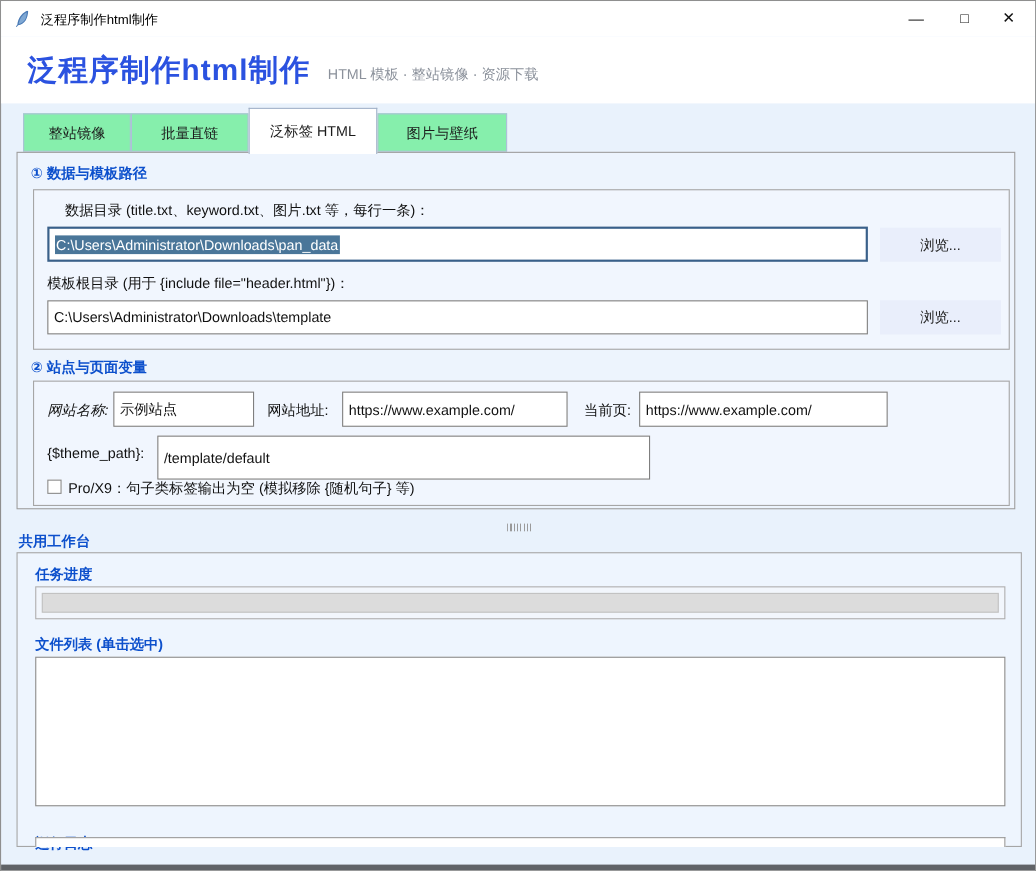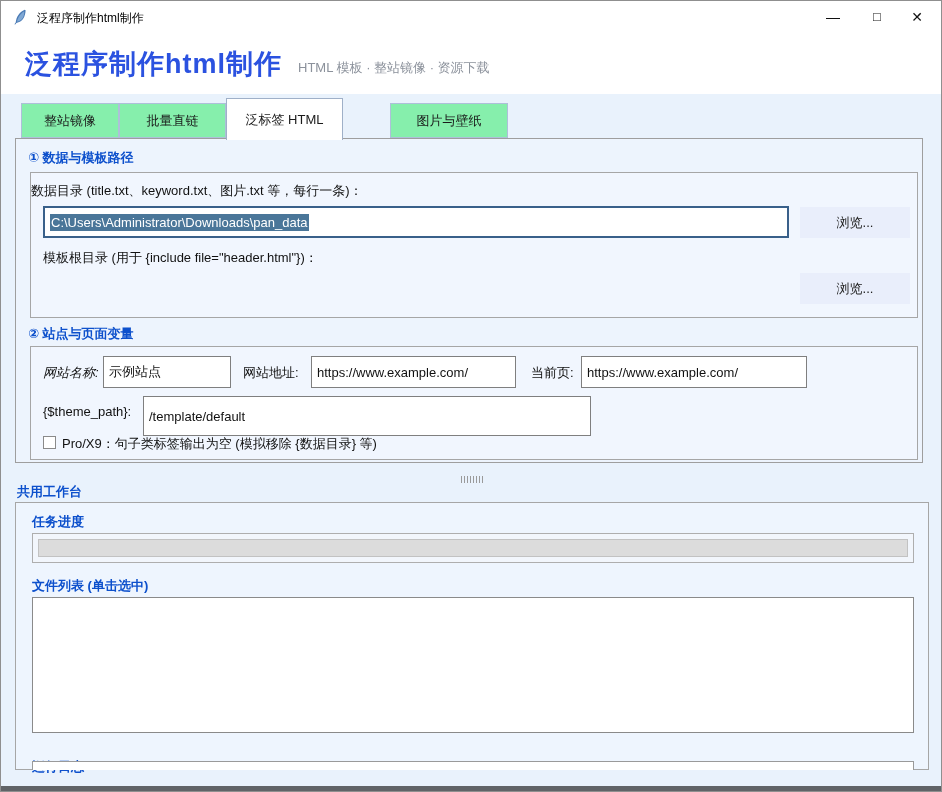--- a/index.html
+++ b/index.html
@@ -73,34 +73,37 @@
   </div>
 
   <div class="header">
     <span class="header-title">泛程序制作html制作</span>
     <span class="header-sub">HTML 模板 · 整站镜像 · 资源下载</span>
   </div>
 
   <div class="tab" style="left:20px;width:98px;">整站镜像</div>
   <div class="tab" style="left:118px;width:107px;">批量直链</div>
   <div class="tab active" style="left:225px;width:117px;">泛标签 HTML</div>
-  <div class="tab" style="left:342px;width:118px;margin-left:47px;">图片与壁纸</div>
+  <div class="tab" style="left:342px;width:118px;">图片与壁纸</div>
 
   <div class="panel">
 
     <div class="section-label" style="left:12px;top:10px;">① 数据与模板路径</div>
 
     <div class="group" style="left:14px;top:33px;width:888px;height:146px;">
-      <div class="lbl" style="left:0;top:9px;">数据目录 (title.txt、keyword.txt、图片.txt 等，每行一条)：</div>
+      <div class="lbl" style="left:28px;top:9px;">数据目录 (title.txt、keyword.txt、图片.txt 等，每行一条)：</div>
       <div class="entry focused" style="left:12px;top:33px;width:746px;height:32px;">
         <span class="sel">C:\Users\Administrator\Downloads\pan_data</span>
       </div>
       <div class="browse-btn" style="left:769px;top:34px;">浏览...</div>
 
       <div class="lbl" style="left:12px;top:76px;">模板根目录 (用于 {include file="header.html"})：</div>
+      <div class="entry" style="left:12px;top:100px;width:746px;height:31px;">
+        <span>C:\Users\Administrator\Downloads\template</span>
+      </div>
       <div class="browse-btn" style="left:769px;top:100px;">浏览...</div>
     </div>
 
     <div class="section-label" style="left:12px;top:186px;">② 站点与页面变量</div>
 
     <div class="group" style="left:14px;top:207px;width:888px;height:114px;">
       <div class="lbl" style="left:12px;top:17px;font-style:italic;">网站名称:</div>
       <div class="entry" style="left:72px;top:9px;width:128px;height:32px;">
         <span>示例站点</span>
       </div>
@@ -112,21 +115,21 @@
       <div class="entry" style="left:550px;top:9px;width:226px;height:32px;">
         <span>https://www.example.com/</span>
       </div>
 
       <div class="lbl" style="left:12px;top:57px;">{$theme_path}:</div>
       <div class="entry" style="left:112px;top:49px;width:448px;height:40px;">
         <span>/template/default</span>
       </div>
 
       <div class="checkbox" style="left:12px;top:89px;"></div>
-      <div class="lbl" style="left:31px;top:88px;">Pro/X9：句子类标签输出为空 (模拟移除 {数据目录} 等)</div>
+      <div class="lbl" style="left:31px;top:88px;">Pro/X9：句子类标签输出为空 (模拟移除 {随机句子} 等)</div>
     </div>
   </div>
 
   <div class="sash"></div>
 
   <div class="workbench-title">共用工作台</div>
   <div class="workbench">
     <div class="wb-label" style="left:16px;top:10px;">任务进度</div>
     <div class="progress-wrap">
       <div class="progress-trough">

